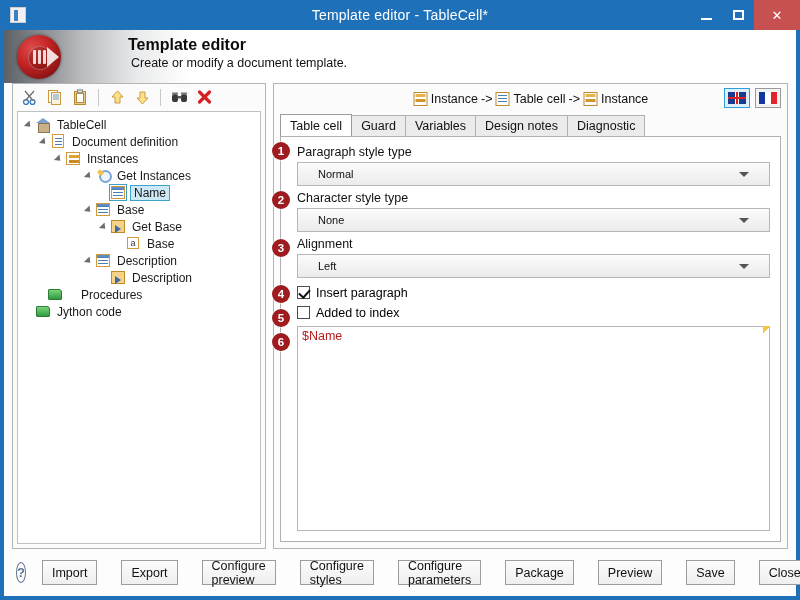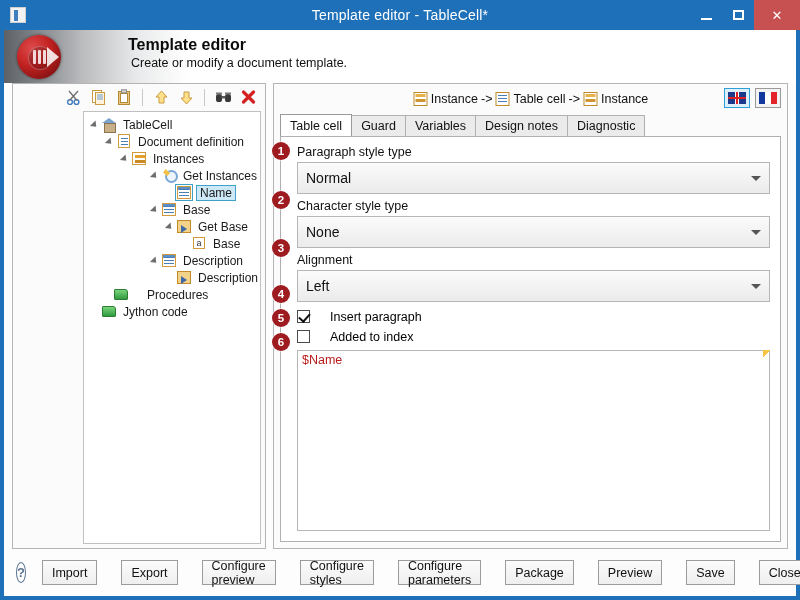--- a/index.html
+++ b/index.html
@@ -89,21 +89,21 @@
 
   
   .main {
     flex:1; display:flex; gap:7px; padding:0 8px 0 8px;
     min-height:0;
   }
 
   
   .left-panel {
     width:254px; flex:0 0 254px; display:flex; flex-direction:column;
-    border:1px solid #b4b4b4; background:#fbfbfb;align-items:flex-end;
+    border:1px solid #b4b4b4; background:#fbfbfb;
   }
   .tree-toolbar {
     height:27px; flex:0 0 27px; display:flex; align-items:center; gap:3px;
     padding:0 6px; background:#fbfbfb;
   }
   .tb-btn { width:22px; height:22px; display:flex; align-items:center; justify-content:center; }
   .tb-sep { width:1px; height:17px; background:#c9c9c9; margin:0 4px; }
   .tree-area {
     flex:1; margin:0 4px 4px 4px; background:#fff; border:1px solid #c0c0c0;
     overflow:hidden; padding:4px 0 0 0;
@@ -206,31 +206,31 @@
   .tab.active { background:#fff; height:22px; border-color:#9a9a9a; position:relative; z-index:3; }
 
   .tabpanel {
     flex:1; margin:0 6px 6px 6px; border:1px solid #b0b0b0; background:#fff;
     position:relative; padding:8px 10px 10px 16px; min-height:0;
     display:flex; flex-direction:column;
   }
 
   .field-label { font-size:12.5px; color:#111; line-height:15px; margin-bottom:2px; }
   .combo {
-    height:32px; background:linear-gradient(to bottom,#fbfbfb,#ebebeb);
+    height:24px; background:linear-gradient(to bottom,#fbfbfb,#ebebeb);
     border:1px solid #b6b6b6; display:flex; align-items:center;
-    padding:0 8px; font-size:14px; color:#111; position:relative;
+    padding:0 20px; font-size:11px; color:#111; position:relative;
     margin-bottom:5px;
   }
   .combo .chev {
     margin-left:auto; width:0;height:0;
     border-left:5px solid transparent; border-right:5px solid transparent;
     border-top:5px solid #555;
   }
-  .checkrow { display:flex; align-items:center; gap:20px; height:19px; margin-bottom:1px; }
+  .checkrow { display:flex; align-items:center; gap:6px; height:19px; margin-bottom:1px; }
   .cbox { width:13px; height:13px; border:1px solid #4a4a4a; background:#fff;
           position:relative; flex:0 0 13px; }
   .cbox.checked::after {
     content:""; position:absolute; left:3px; top:0px; width:5px; height:9px;
     border:solid #111; border-width:0 2px 2px 0; transform:rotate(42deg);
   }
   .checkrow span { font-size:12.5px; }
 
   .textarea {
     flex:1; border:1px solid #b6b6b6; background:#fff; margin-top:3px;

